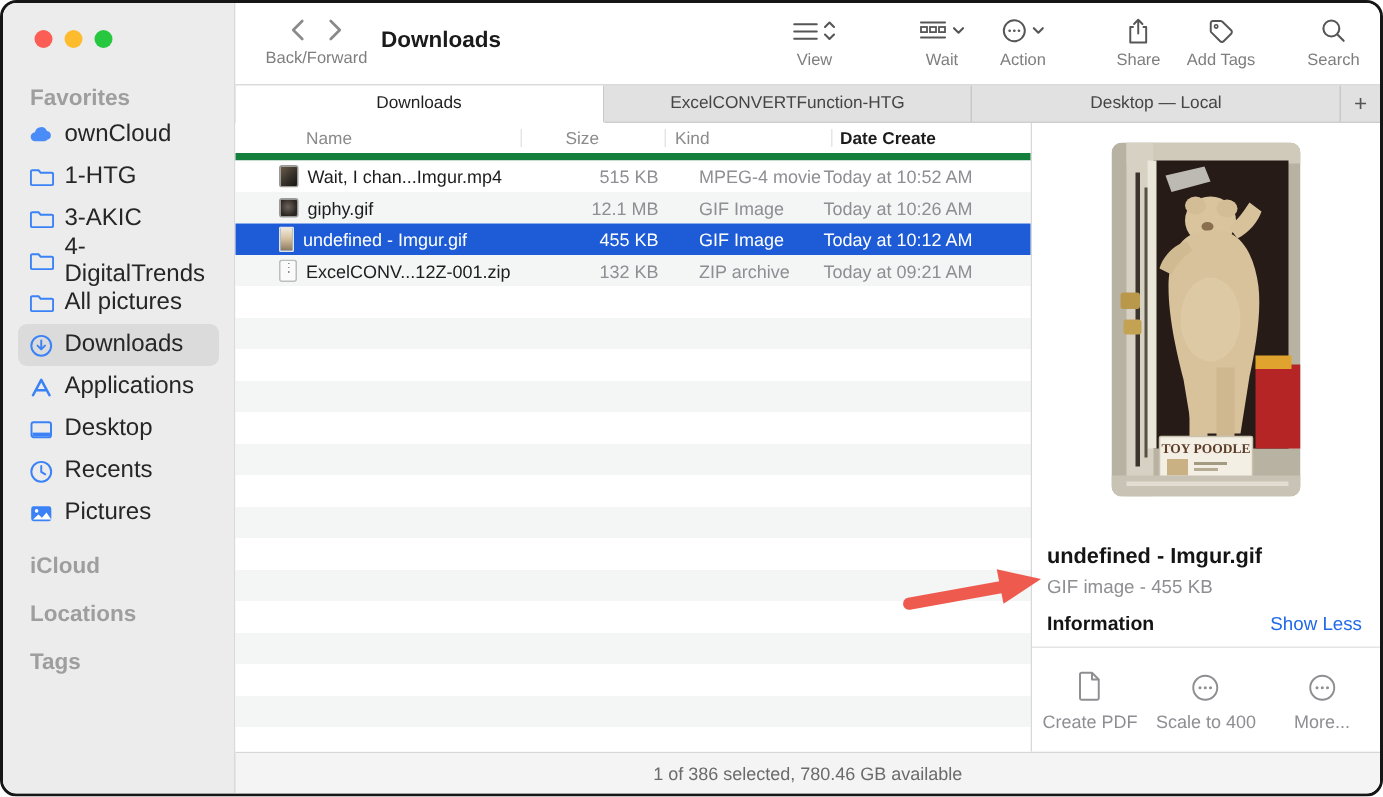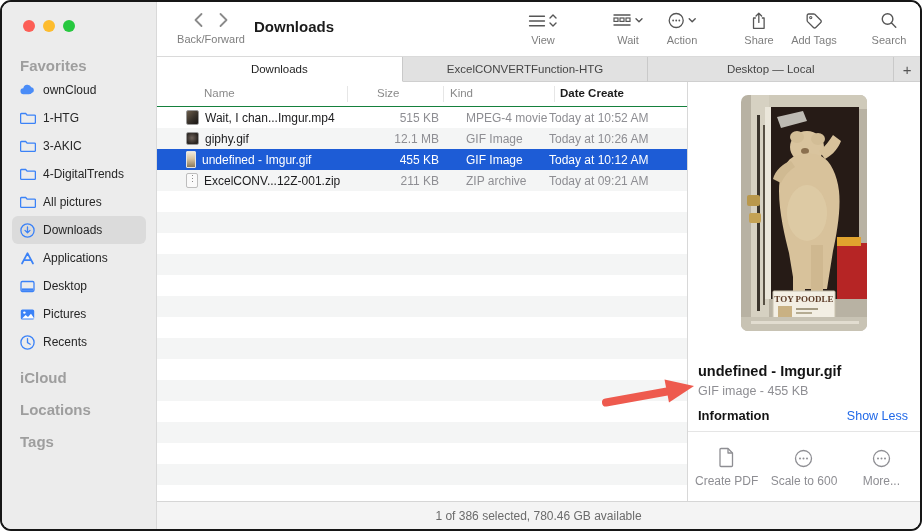--- a/index.html
+++ b/index.html
@@ -24,21 +24,21 @@
   .dot-green { background:#27c83f; }
 
   .side-list { position:absolute; top:54px; left:0; right:0; }
   .side-header {
     padding:0 0 0 18px; height:20px; line-height:20px;
     font-size:15px; font-weight:700; color:#9e9e9e;
   }
   .side-item {
     position:relative; height:28px; display:flex; align-items:center;
     margin:0 10px; padding-left:7px; border-radius:6px;
-    font-size:12px; color:#262626; cursor:default;
+    font-size:16px; color:#262626; cursor:default;
   }
   .side-item.selected { background:#dbdbdb; }
   .side-item .sicon { width:17px; height:17px; margin-right:7px; flex:0 0 17px; display:flex; align-items:center; justify-content:center; }
   .side-header.lower { margin-top:12px; }
 
   
   .main { flex:1; display:flex; flex-direction:column; min-width:0; }
 
   
   .toolbar { position:relative; height:54px; background:#fff; flex:0 0 54px; }
@@ -60,21 +60,21 @@
   .tab.active { background:#ffffff; color:#1f1f1f; border-bottom:1px solid #ffffff; }
   .tab-plus {
     flex:0 0 26px; display:flex; align-items:center; justify-content:center;
     background:#e1e1e1; border-bottom:1px solid #cfcfcf;
     font-size:15px; color:#555;
   }
 
   
   .content { flex:1; display:flex; min-height:0; }
   .listarea { position:relative; width:531px; flex:0 0 531px; border-right:1px solid #d8d8d8; display:flex; flex-direction:column; background:#fff; }
-  .list-header { position:relative; height:25px; flex:0 0 25px; background:#fff; border-bottom:1px solid #15803d; font-size:11.5px; color:#8a8a8a; }
+  .list-header { position:relative; height:25px; flex:0 0 25px; background:#fff; border-bottom:5px solid #15803d; font-size:11.5px; color:#8a8a8a; }
   .list-header .col { position:absolute; top:5px; white-space:nowrap; }
   .col-name  { left:47px; }
   .col-size  { left:200px;margin-left:20px; }
   .col-kind  { left:293px; }
   .col-date  { left:403px; color:#1c1c1c; font-weight:700; }
   .hsep { position:absolute; top:4px; bottom:4px; width:1px; background:#e6e6e6; }
 
   .rows {
     flex:1; position:relative;
     background:repeating-linear-gradient(180deg,#ffffff 0 21px,#f4f5f5 21px 42px);
@@ -205,36 +205,36 @@
               <rect x="2" y="3.5" width="13" height="10" rx="1.4" fill="none" stroke="#3b82f7" stroke-width="1.3"></rect>
               <rect x="2.7" y="10.4" width="11.6" height="2.4" fill="#3b82f7"></rect>
             </svg>
         </span>
         <span>Desktop</span>
       </div>
 
       <div class="side-item">
         <span class="sicon">
           <svg width="17" height="17" viewBox="0 0 17 17">
+              <circle cx="8.5" cy="8.5" r="6.6" fill="none" stroke="#3b82f7" stroke-width="1.3"></circle>
+              <path d="M8.5 4.6v4l2.7 1.6" fill="none" stroke="#3b82f7" stroke-width="1.3" stroke-linecap="round"></path>
+            </svg>
+        </span>
+        <span>Recents</span>
+      </div>
+
+      <div class="side-item">
+        <span class="sicon">
+          <svg width="17" height="17" viewBox="0 0 17 17">
               <rect x="1.8" y="3.5" width="13.4" height="10" rx="1.6" fill="#3b82f7"></rect>
               <circle cx="5.4" cy="6.6" r="1.2" fill="#fff"></circle>
               <path d="M3 12.4l3.6-3.4 2.4 2.1 3-3.4 3.2 4.7z" fill="#fff"></path>
             </svg>
         </span>
         <span>Pictures</span>
-      </div>
-
-      <div class="side-item">
-        <span class="sicon">
-          <svg width="17" height="17" viewBox="0 0 17 17">
-              <circle cx="8.5" cy="8.5" r="6.6" fill="none" stroke="#3b82f7" stroke-width="1.3"></circle>
-              <path d="M8.5 4.6v4l2.7 1.6" fill="none" stroke="#3b82f7" stroke-width="1.3" stroke-linecap="round"></path>
-            </svg>
-        </span>
-        <span>Recents</span>
       </div>
 
       <div class="side-header lower">iCloud</div>
       <div class="side-header lower">Locations</div>
       <div class="side-header lower">Tags</div>
     </div>
   </div>
 
   <div class="main">
 
@@ -398,21 +398,21 @@
             <div class="cell-size">455 KB</div>
             <div class="cell-kind">GIF Image</div>
             <div class="cell-date">Today at 10:12 AM</div>
           </div>
 
           <div class="frow">
             <div class="cell-name">
                 <span class="ficon thumb-zip"></span>
                 <span>ExcelCONV...12Z-001.zip</span>
               </div>
-            <div class="cell-size">211 KB</div>
+            <div class="cell-size">132 KB</div>
             <div class="cell-kind">ZIP archive</div>
             <div class="cell-date">Today at 09:21 AM</div>
           </div>
         </div>
       </div>
 
       <div class="preview">
         <div class="pimg">
           <svg width="126" height="236" viewBox="0 0 126 236">
             <defs>
@@ -472,21 +472,21 @@
           </div>
           <div class="pv-action">
             <div class="aicon">
               <svg width="19" height="19" viewBox="0 0 19 19">
                   <circle cx="9.5" cy="9.5" r="8" fill="none" stroke="#8e8e93" stroke-width="1.3"></circle>
                   <circle cx="6" cy="9.5" r="1" fill="#8e8e93"></circle>
                   <circle cx="9.5" cy="9.5" r="1" fill="#8e8e93"></circle>
                   <circle cx="13" cy="9.5" r="1" fill="#8e8e93"></circle>
                 </svg>
             </div>
-            <div class="alabel">Scale to 600</div>
+            <div class="alabel">Scale to 400</div>
           </div>
           <div class="pv-action">
             <div class="aicon">
               <svg width="19" height="19" viewBox="0 0 19 19">
                   <circle cx="9.5" cy="9.5" r="8" fill="none" stroke="#8e8e93" stroke-width="1.3"></circle>
                   <circle cx="6" cy="9.5" r="1" fill="#8e8e93"></circle>
                   <circle cx="9.5" cy="9.5" r="1" fill="#8e8e93"></circle>
                   <circle cx="13" cy="9.5" r="1" fill="#8e8e93"></circle>
                 </svg>
             </div>

